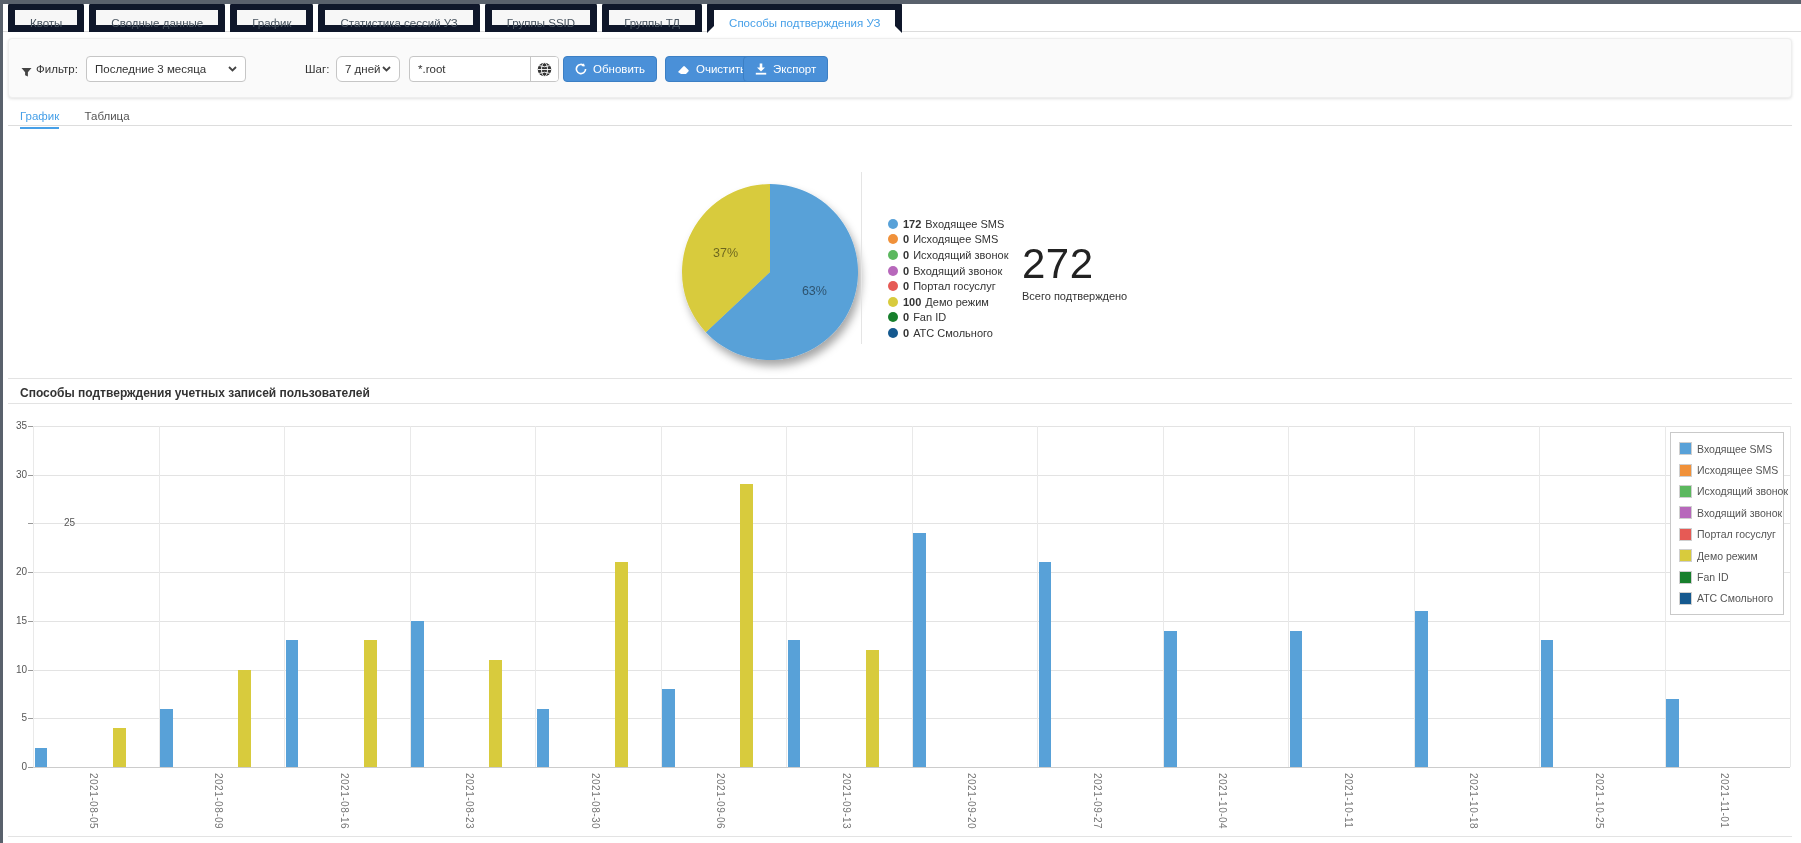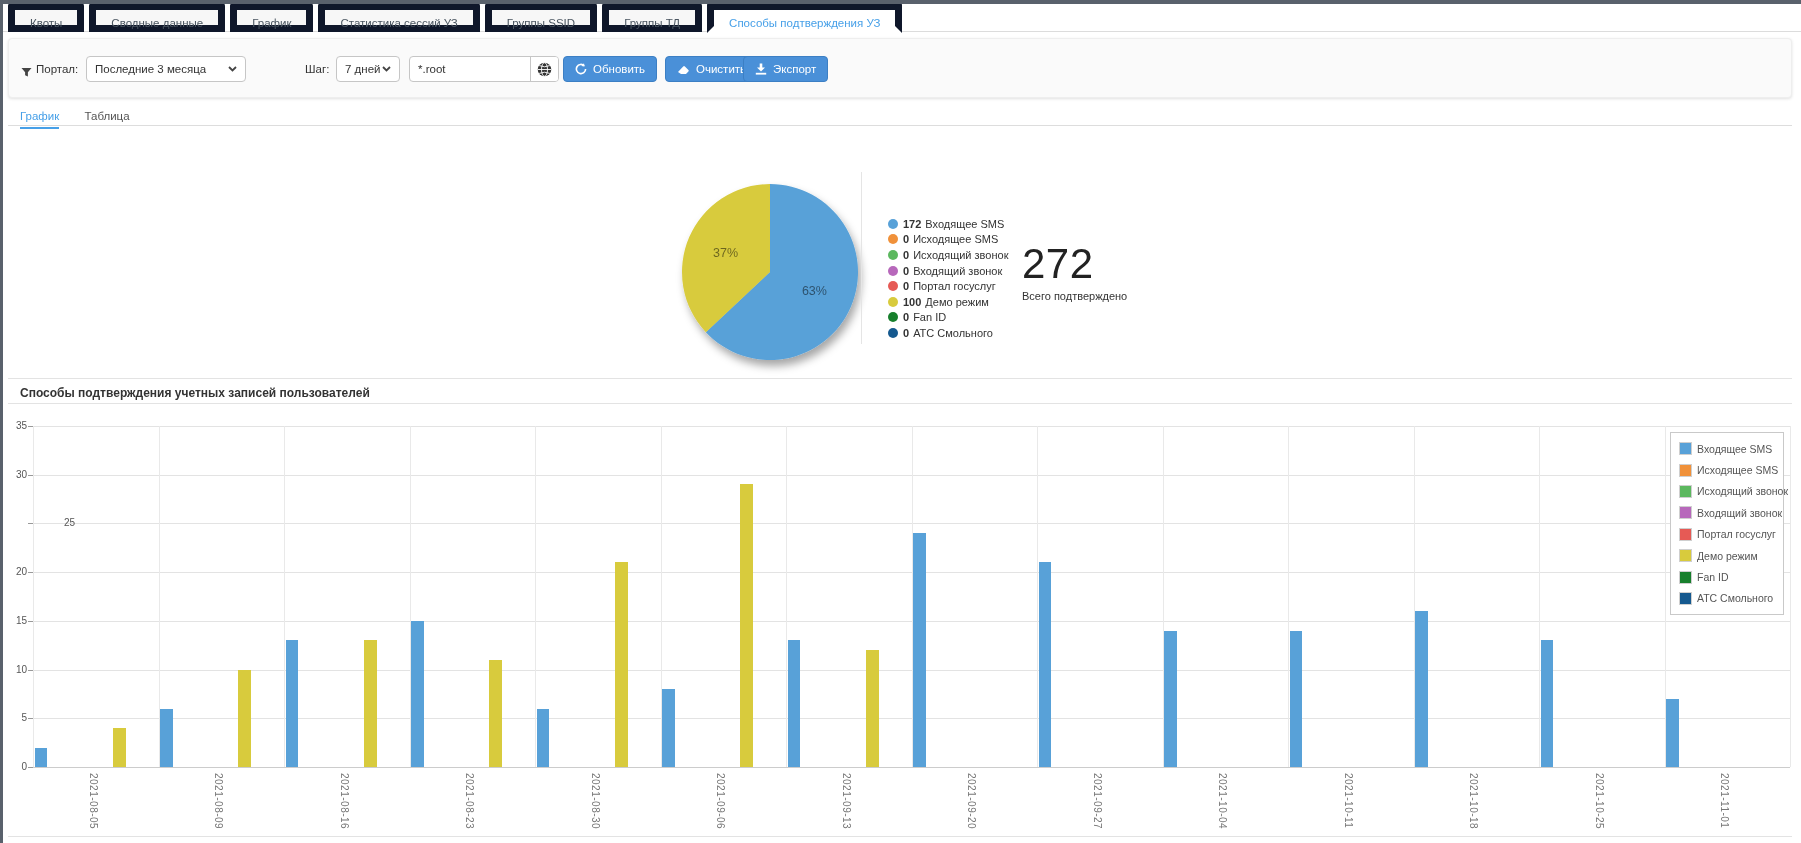--- a/index.html
+++ b/index.html
@@ -83,29 +83,29 @@
       <div class="tab">Группы ТД</div>
       <div class="tab active">Способы подтверждения УЗ</div>
     </nav>
 
   <div class="filter-card">
     <span class="funnel">
       <svg width="11" height="11" viewBox="0 0 11 11">
           <path d="M0.5 1 H10.5 L6.9 5.3 V9.6 L4.1 8.2 V5.3 Z" fill="#444"></path>
         </svg>
     </span>
-    <span class="lbl" style="left:27px;">Портал:</span>
+    <span class="lbl" style="left:27px;">Фильтр:</span>
     <div class="ctl select" style="left:77px; width:160px;">
       <span>Последние 3 месяца</span>
       <svg width="9" height="6" viewBox="0 0 9 6">
           <polyline points="1,1 4.5,4.5 8,1" fill="none" stroke="#444" stroke-width="1.8"></polyline>
         </svg>
     </div>
     <span class="lbl" style="left:296px;">Шаг:</span>
-    <div class="ctl select" style="left:327px; width:64px;">
+    <div class="ctl select" style="left:327px; width:64px;border-radius:6px;">
       <span>7 дней</span>
       <svg width="9" height="6" viewBox="0 0 9 6">
           <polyline points="1,1 4.5,4.5 8,1" fill="none" stroke="#444" stroke-width="1.8"></polyline>
         </svg>
     </div>
     <div class="ctl igroup" style="left:400px; width:150px;">
       <input type="text" value="*.root" style="">
       <span class="globe-btn">
         <svg width="15" height="15" viewBox="0 0 15 15">
           <circle cx="7.5" cy="7.5" r="6.8" fill="#333"></circle>

